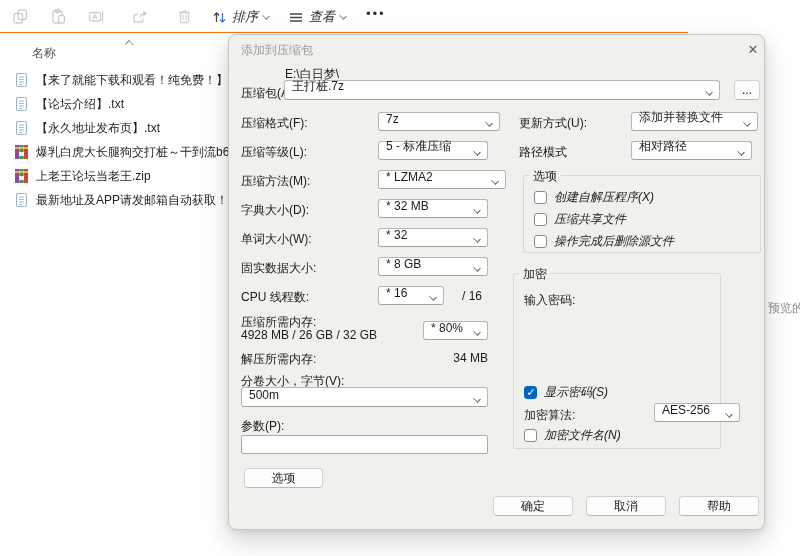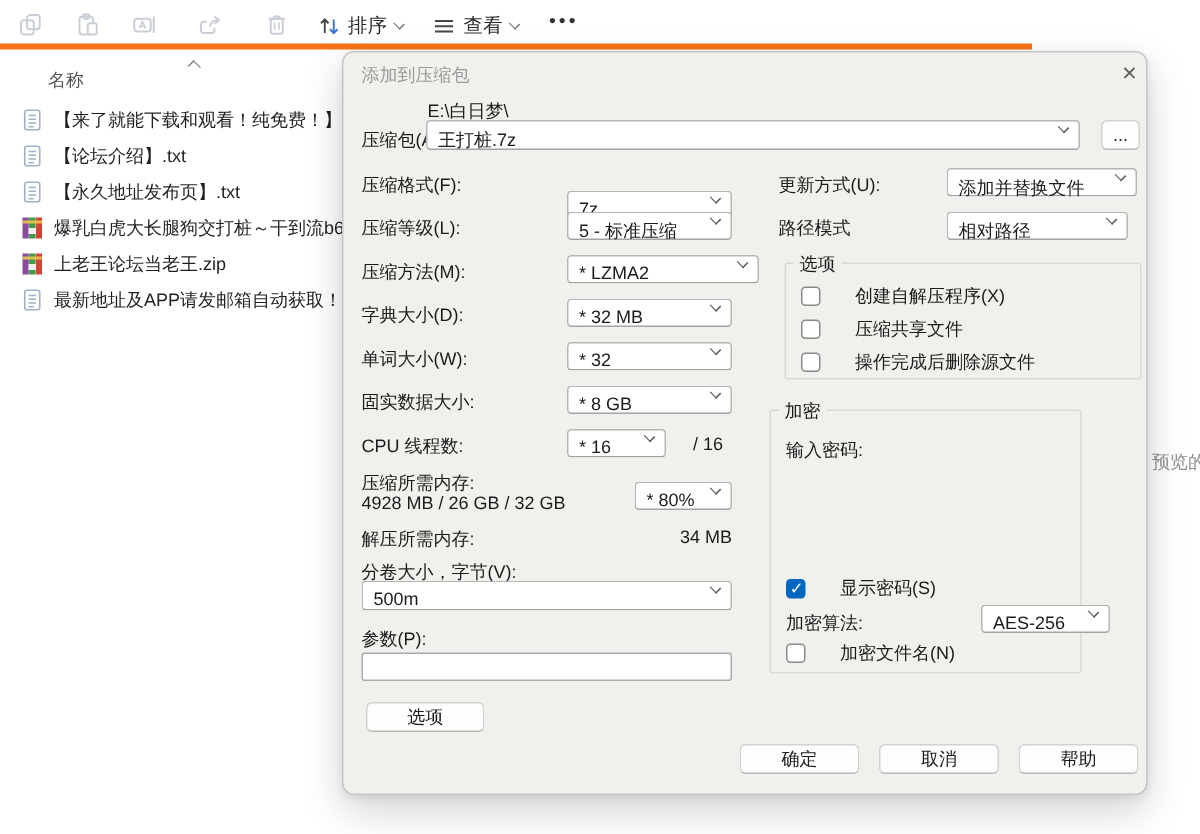--- a/index.html
+++ b/index.html
@@ -3,49 +3,49 @@
 <meta charset="utf-8">
 <style>
   * { margin:0; padding:0; box-sizing:border-box; }
   html,body { background:#e8e8e8; }
   .screen {
     position:relative; width:800px; height:556px; background:#ffffff;
     font-family:"Liberation Sans","DejaVu Sans",sans-serif; overflow:hidden;
     color:#1b1b1b;
   }
   
-  .toolbar { position:absolute; left:0; top:0; width:688px; height:33px; background:#fff; border-bottom:4px solid #f97316; }
+  .toolbar { position:absolute; left:0; top:0; width:688px; height:33px; background:#fff; border-bottom:1px solid #f97316;font-style:italic; }
   .tool-ic { position:absolute; top:8px; width:17px; height:17px; }
   .tool-group { position:absolute; top:5px; height:24px; display:flex; align-items:center; gap:5px; font-size:13px; color:#2b2b2b; cursor:default; }
   .chev-s { width:6px; height:6px; border-right:1.1px solid #7a7a7a; border-bottom:1.1px solid #7a7a7a; transform:rotate(45deg) scaleY(.8); margin-top:-3px; }
   .more-dots { position:absolute; top:6px; left:366px; font-size:13px; letter-spacing:2px; color:#333; }
   
   .col-header { position:absolute; left:32px; top:45px; font-size:12px; color:#555; }
   .sort-caret { position:absolute; left:126px; top:41px; width:7px; height:7px; border-left:1.2px solid #888; border-top:1.2px solid #888; transform:rotate(45deg) scaleY(.8); }
   .file-row { position:absolute; left:14px; height:20px; display:flex; align-items:center; gap:7px; font-size:12px; color:#1f1f1f; white-space:nowrap; }
   .file-ic { width:15px; height:16px; flex:0 0 auto; }
   .preview-hint { position:absolute; left:768px; top:300px; font-size:12px; color:#8f8f8f; white-space:nowrap; }
   
   .dialog { position:absolute; left:228px; top:34px; width:537px; height:496px;
     background:#f0f0ed; border:1px solid #c6c6c4; border-radius:8px;
     box-shadow:0 10px 26px rgba(0,0,0,.18), 0 2px 6px rgba(0,0,0,.08); }
   .dlg-title { position:absolute; left:12px; top:7px; font-size:12px; color:#9a9a9a; }
   .dlg-close { position:absolute; left:514px; top:4px; width:20px; height:20px; display:flex; align-items:center; justify-content:center; font-size:13px; color:#5f5f5f; cursor:default; }
   .lbl { position:absolute; font-size:12px; color:#1b1b1b; white-space:nowrap; }
   .combo { position:absolute; height:19px; background:#fff; border:1px solid #b6b6b4; border-bottom-color:#a3a3a1; border-radius:3px;
-    display:flex; align-items:flex-start; justify-content:space-between; padding:4px 7px; font-size:12px; color:#1b1b1b; white-space:nowrap; }
+    display:flex; align-items:flex-end; justify-content:space-between; padding:4px 7px; font-size:12px; color:#1b1b1b; white-space:nowrap; }
   .combo .val { overflow:hidden; }
   .combo .chev { width:6px; height:6px; border-right:1.1px solid #5a5a5a; border-bottom:1.1px solid #5a5a5a; transform:rotate(45deg) scaleY(.8); margin-top:-3px; flex:0 0 auto; margin-left:6px; }
   .btn { position:absolute; height:20px; background:#fdfdfd; border:1px solid #d2d2d0; border-bottom-color:#b9b9b7; border-radius:4px;
     display:flex; align-items:center; justify-content:center; font-size:12px; color:#1b1b1b; cursor:default; }
   .txtin { position:absolute; height:19px; background:#fff; border:1px solid #ababab; border-radius:2px; font-size:12px; color:#1b1b1b; padding:0 6px; font-family:"Liberation Sans","DejaVu Sans",sans-serif; }
   .pwd { border-color:#9a9a9a; border-bottom-color:#6f6f6f; }
   .group { position:absolute; border:1px solid #d9d9d6; border-radius:2px; }
   .gtitle { position:absolute; top:-8px; left:5px; background:#f0f0ed; padding:0 4px; font-size:12px; color:#1b1b1b; }
-  .checkrow { position:absolute; display:flex; align-items:center; gap:23px; font-size:12px; color:#1b1b1b; white-space:nowrap; }
+  .checkrow { position:absolute; display:flex; align-items:center; gap:7px; font-size:12px; color:#1b1b1b; white-space:nowrap;font-style:italic; }
   .cb { width:13px; height:13px; background:#fff; border:1px solid #898989; border-radius:3px; flex:0 0 auto; position:relative; }
   .cb.checked { background:#0067c0; border-color:#0067c0; }
   .cb.checked::after { content:"✓"; position:absolute; left:1.5px; top:-1px; color:#fff; font-size:11px; }
 </style>
 </head>
 <body>
 
 <div class="screen">
 
   <div class="toolbar">
@@ -155,21 +155,21 @@
 
     <div class="lbl" style="left:12px; top:50px">压缩包(A)</div>
     <div class="lbl" style="left:56px; top:31px">E:\白日梦\</div>
     <div class="combo" style="left:55px; top:45px; width:436px; height:20px">
       <span class="val">王打桩.7z</span>
         <span class="chev"></span>
     </div>
     <div class="btn" style="left:505px; top:45px; width:26px">...</div>
 
     <div class="lbl" style="left:12px; top:80px">压缩格式(F):</div>
-    <div class="combo" style="left:149px; top:92px; width:110px">
+    <div class="combo" style="left:149px; top:77px; width:122px">
         <span class="val">7z</span>
         <span class="chev"></span>
       </div>
 
     <div class="lbl" style="left:12px; top:109px">压缩等级(L):</div>
     <div class="combo" style="left:149px; top:106px; width:110px">
         <span class="val">5 - 标准压缩</span>
         <span class="chev"></span>
       </div>
 

